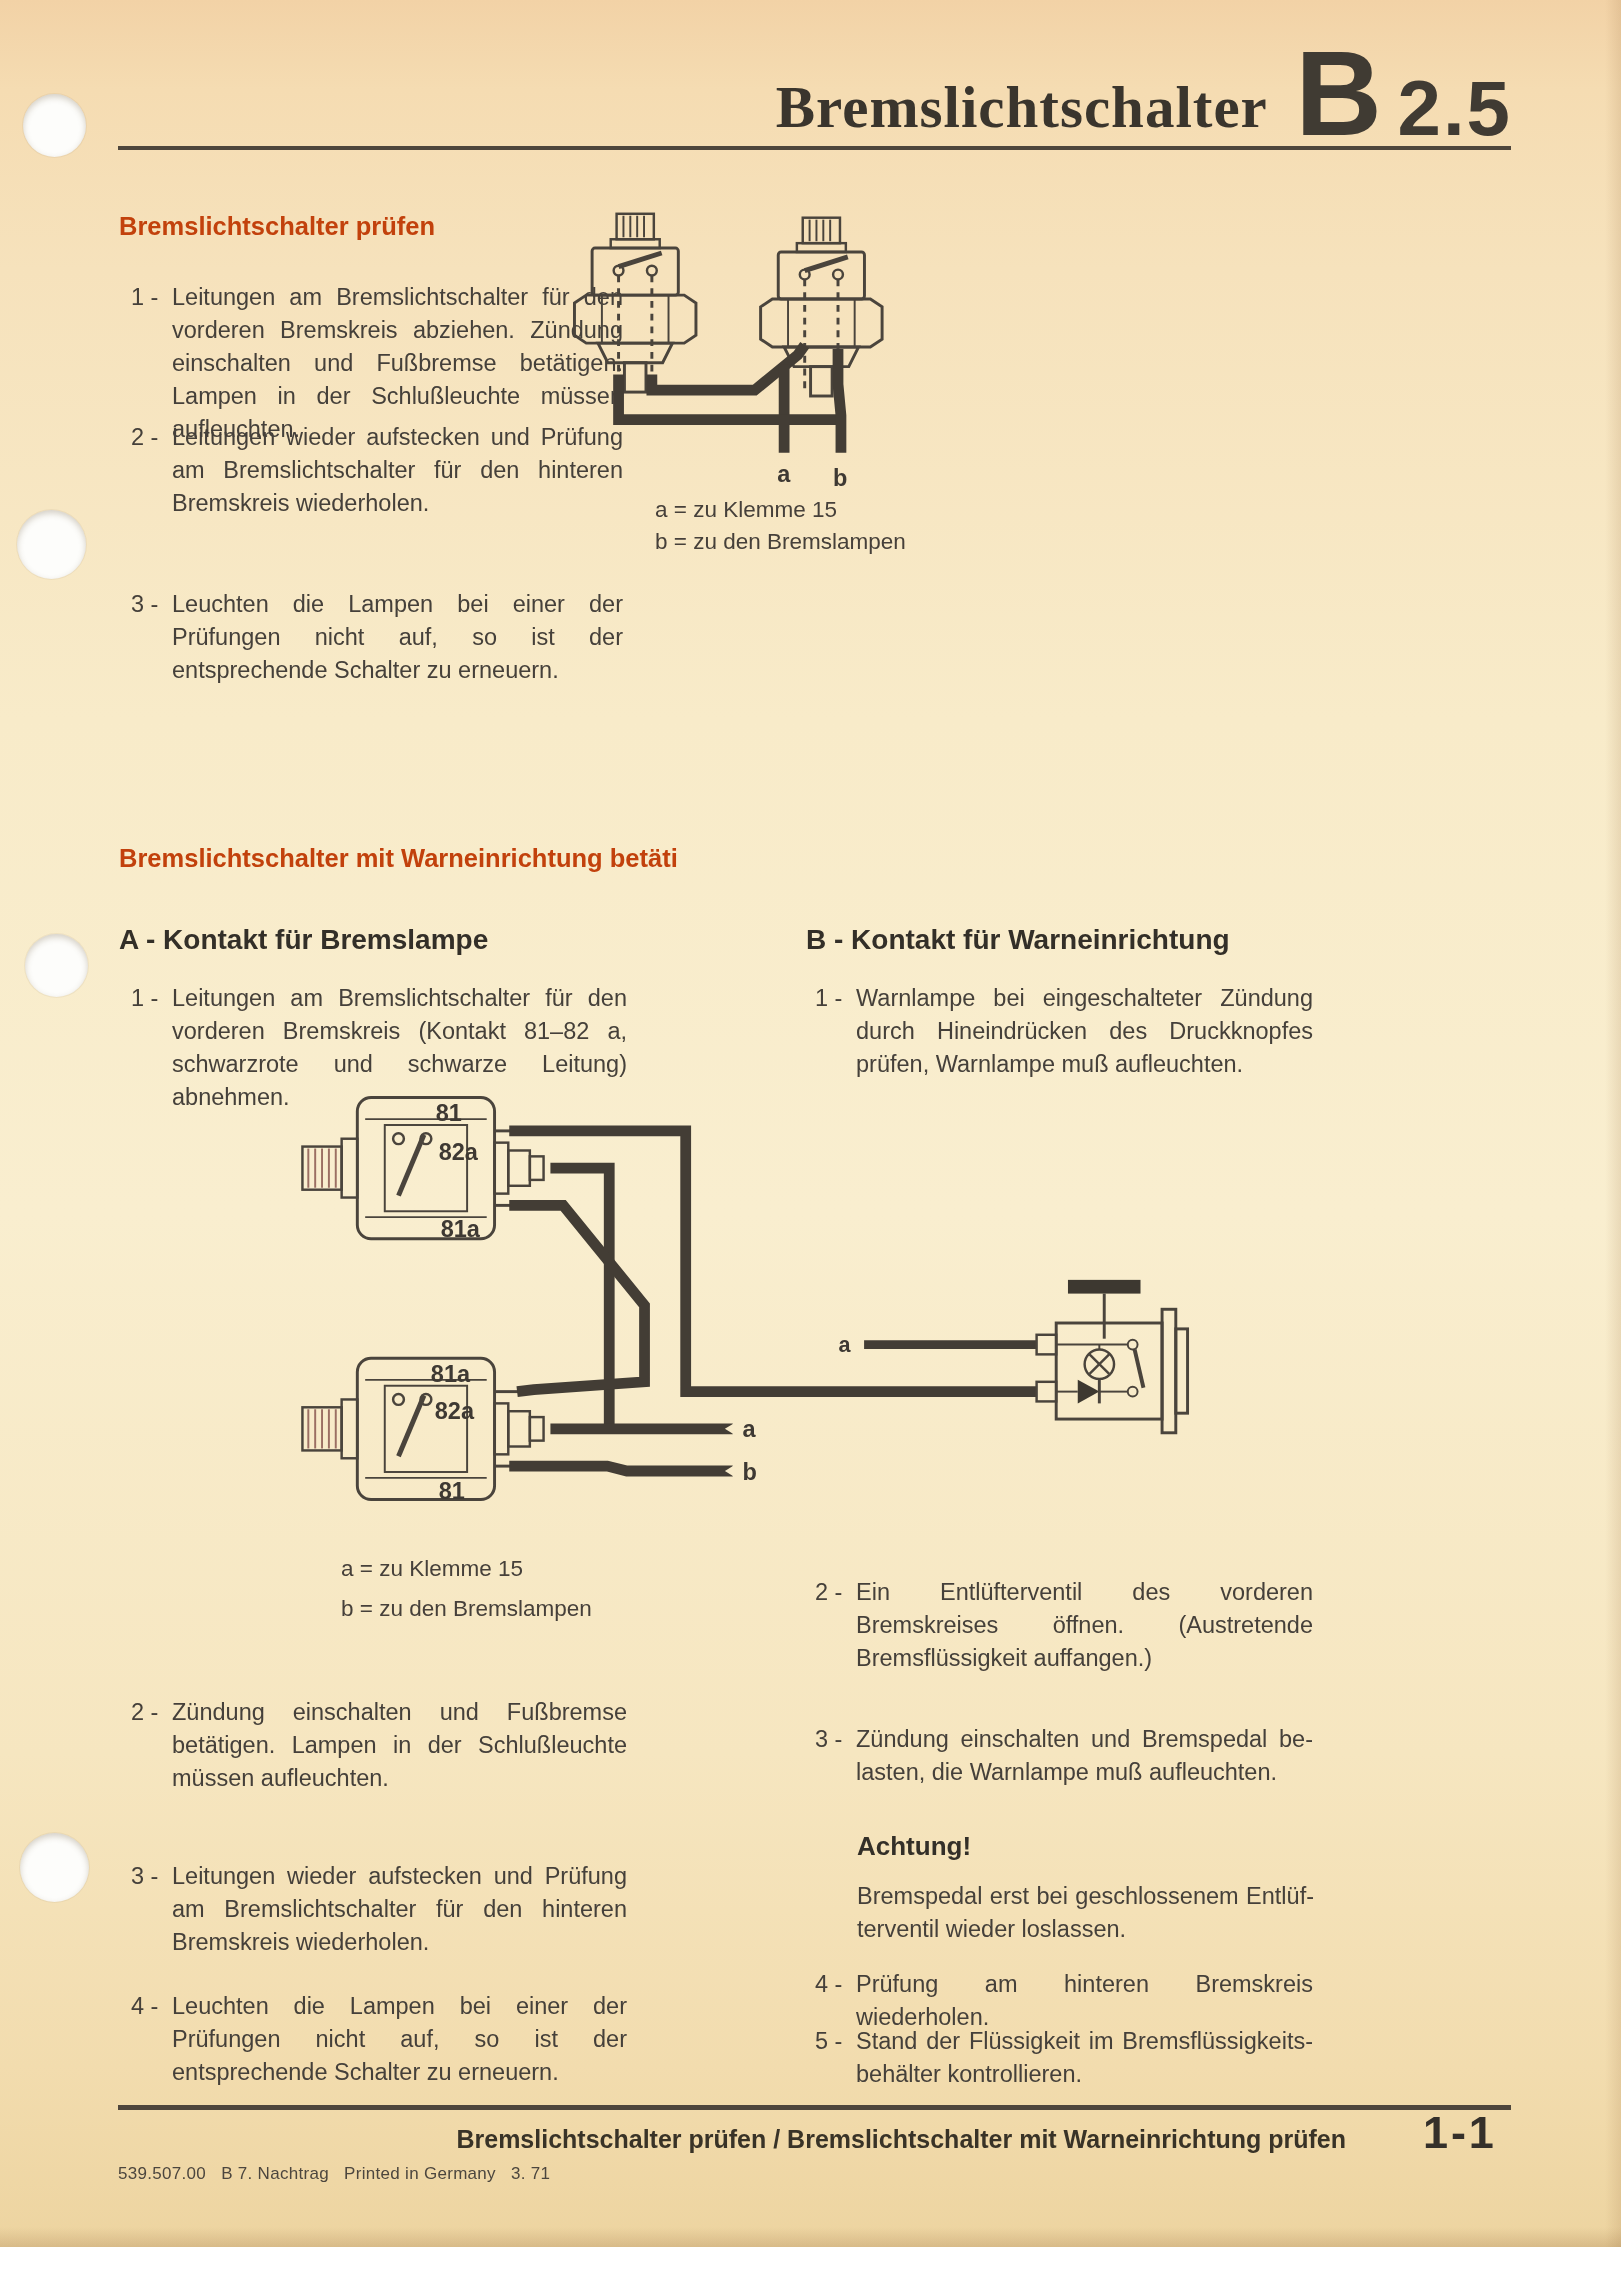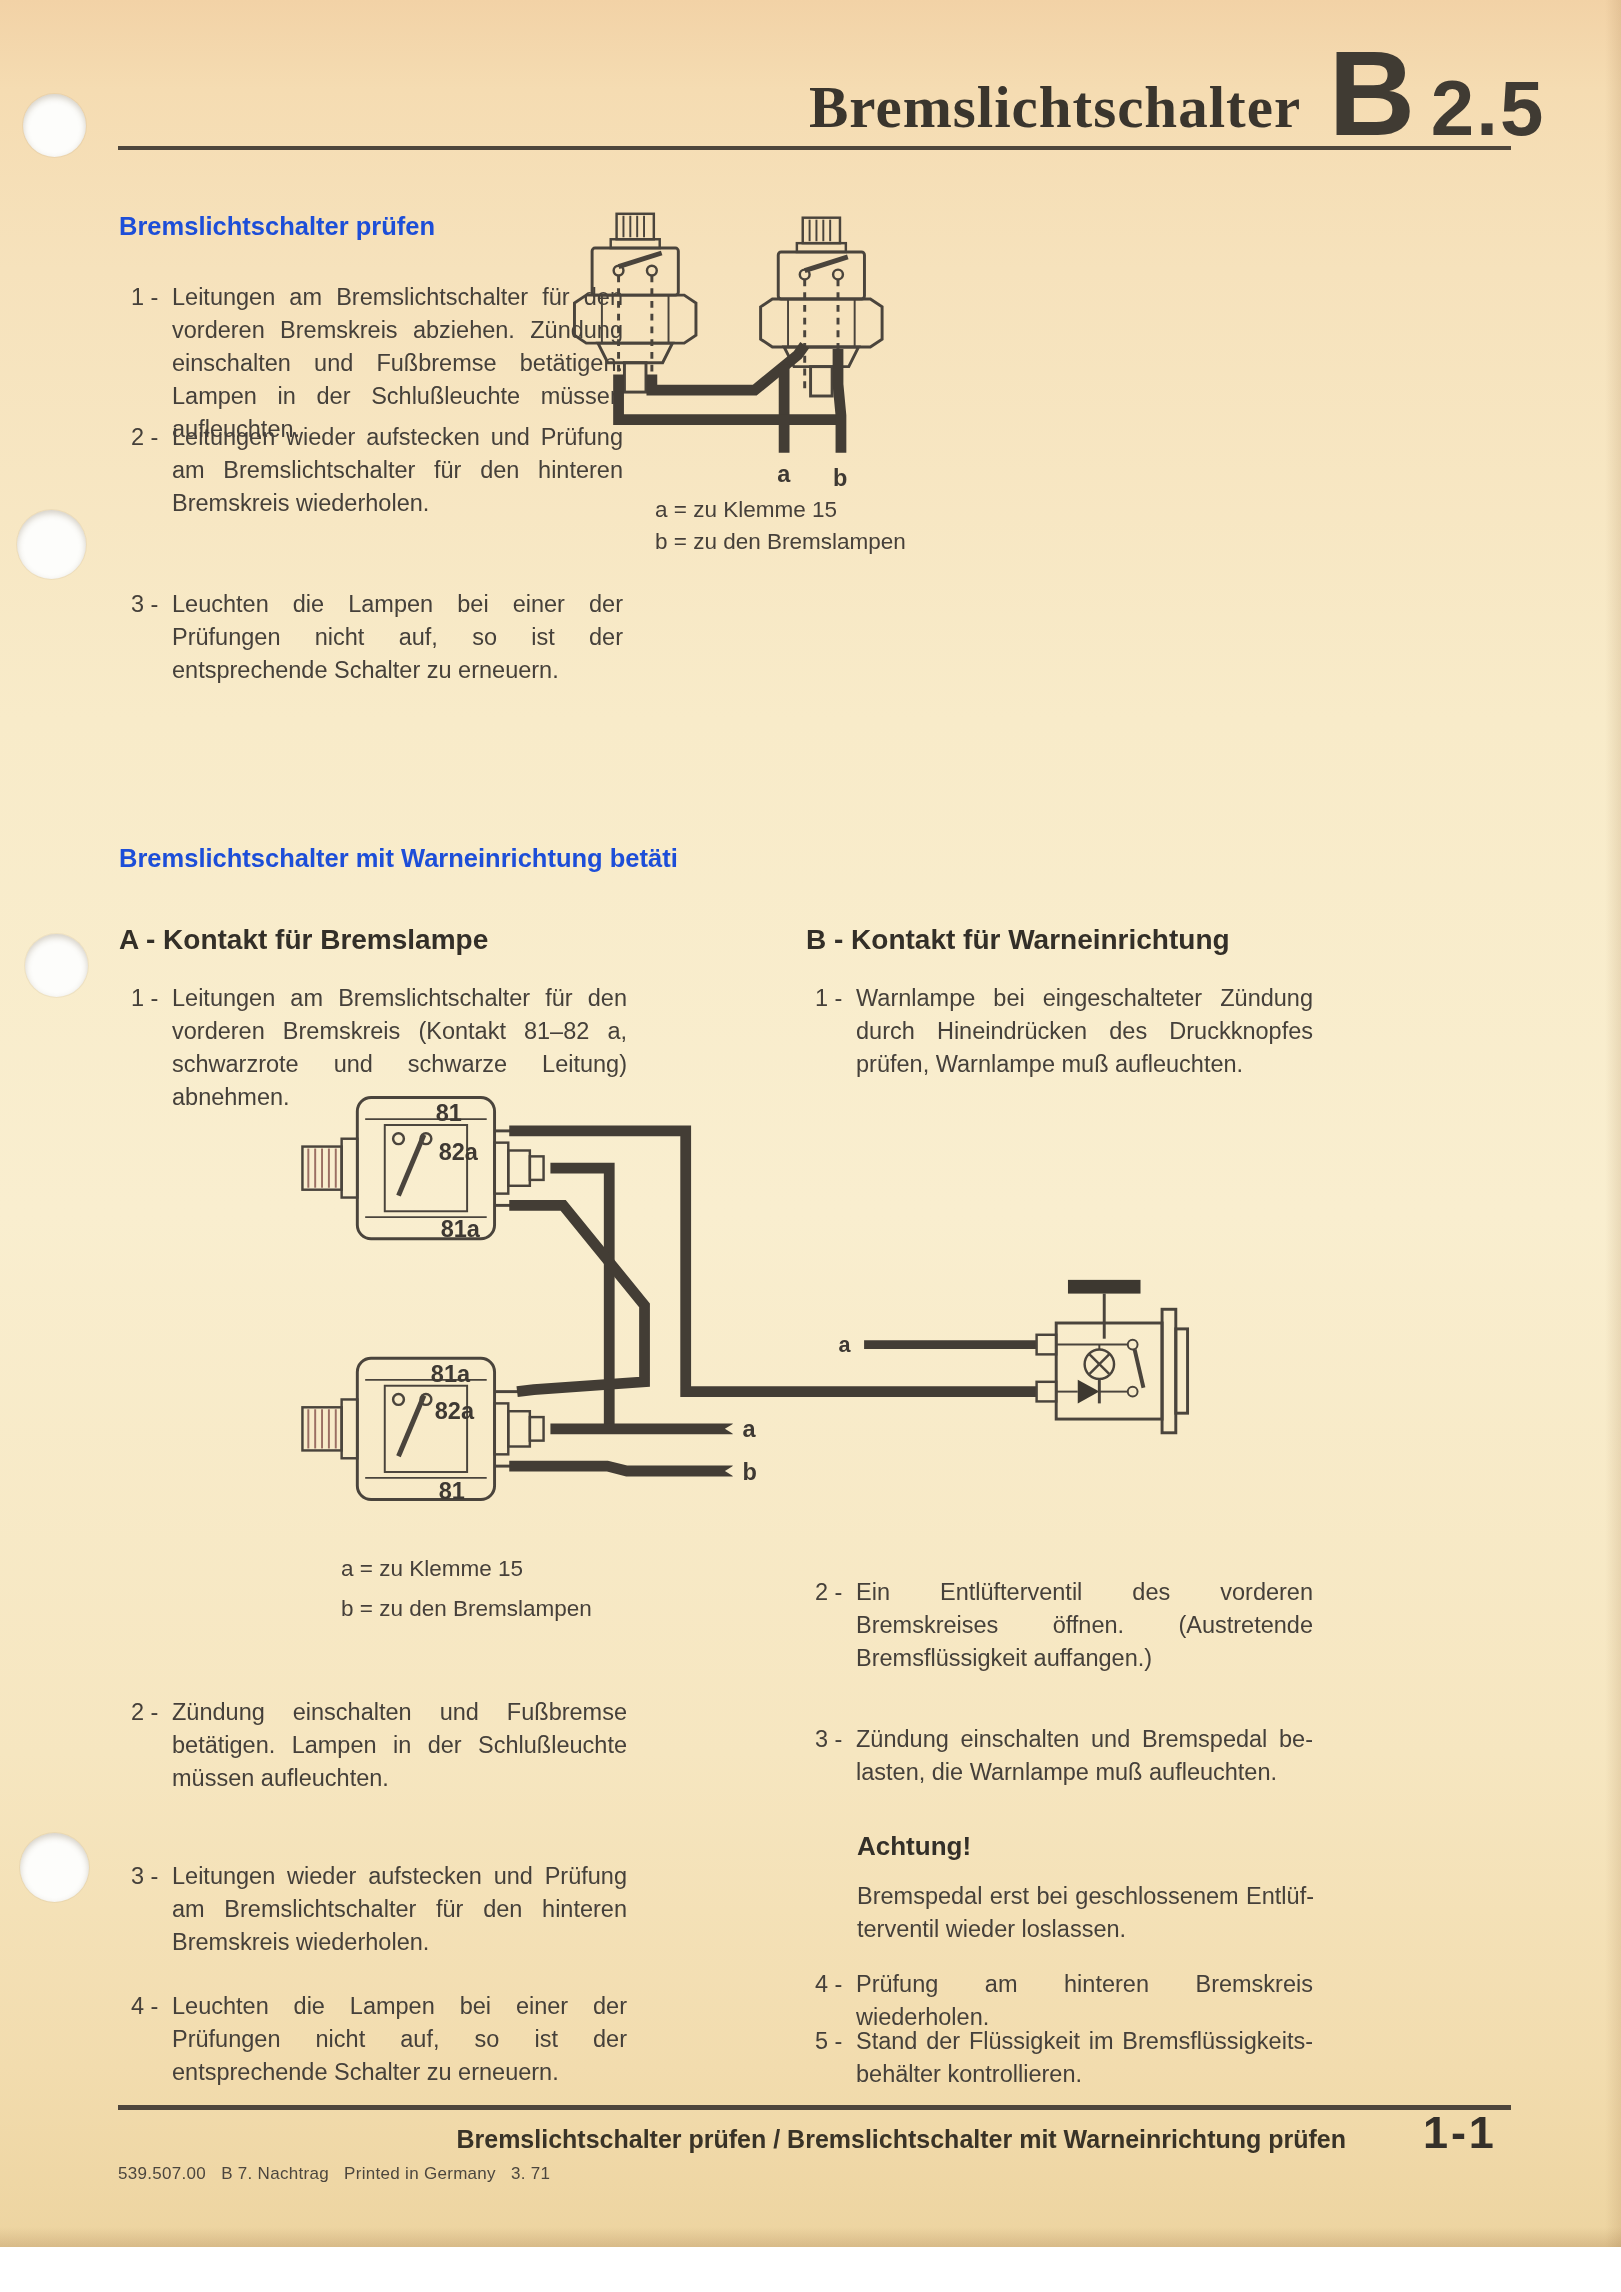--- a/index.html
+++ b/index.html
@@ -10,28 +10,28 @@
   .paper{
     position:absolute;left:0;top:0;width:1621px;height:2247px;
     background:linear-gradient(180deg,#f2d2a6 0%,#f5dcb2 4%,#f6e2bc 12%,#f8ebc9 32%,#f9eecf 54%,#f6e6c0 78%,#f2dcae 92%,#edd4a0 100%);
   }
   .edge-r{position:absolute;right:0;top:0;width:15.7px;height:2247px;
     background:linear-gradient(270deg,rgba(150,105,60,.16),rgba(150,105,60,0));}
   .edge-b{position:absolute;left:0;top:2227px;width:1621px;height:19.6px;
     background:linear-gradient(180deg,rgba(150,105,60,0),rgba(140,95,50,.22));}
   .hole{position:absolute;border-radius:50%;background:#fdfdfb;
     box-shadow:inset 0 2.9px 6.9px rgba(90,70,40,.25), 0 0 0 1px rgba(120,90,50,.07);}
-  .title{position:absolute;top:39px;left:809px;width:747px;display:flex;
-    justify-content:flex-start;align-items:baseline;white-space:nowrap;}
+  .title{position:absolute;top:39px;left:765px;width:747px;display:flex;
+    justify-content:flex-end;align-items:baseline;white-space:nowrap;}
   .title-serif{font-family:"Liberation Serif",serif;font-weight:700;font-size:59px;
     color:#3a352d;letter-spacing:1px;position:relative;top:-7.8px;}
   .title-B{font-size:120px;font-weight:700;color:#403b33;margin-left:27.4px;line-height:.9;}
   .title-num{font-size:78px;font-weight:700;color:#403b33;margin-left:15.7px;letter-spacing:2px;}
   .rule{position:absolute;background:#4e463c;}
-  .h-main{position:absolute;font-size:25.5px;font-weight:700;color:#1d4ed8;}
+  .h-main{position:absolute;font-size:25.5px;font-weight:700;color:#c2410c;}
   .h-col{position:absolute;font-size:28px;font-weight:700;color:#332f28;}
   .item{position:absolute;font-size:23.5px;line-height:33px;color:#45403a;
     text-align:justify;hyphens:manual;}
   .item .num{position:absolute;left:0;top:0;}
   .legend{position:absolute;font-size:22.5px;color:#46403a;white-space:nowrap;}
   .warn-h{position:absolute;font-size:26px;font-weight:700;color:#332f28;}
   .footer-line{position:absolute;top:2125px;left:392px;width:954px;text-align:right;
     font-weight:700;font-size:25px;color:#393327;white-space:nowrap;}
   .footer-page{position:absolute;top:2107px;left:1423px;font-size:45px;font-weight:700;
     color:#35302a;letter-spacing:2.9px;}

